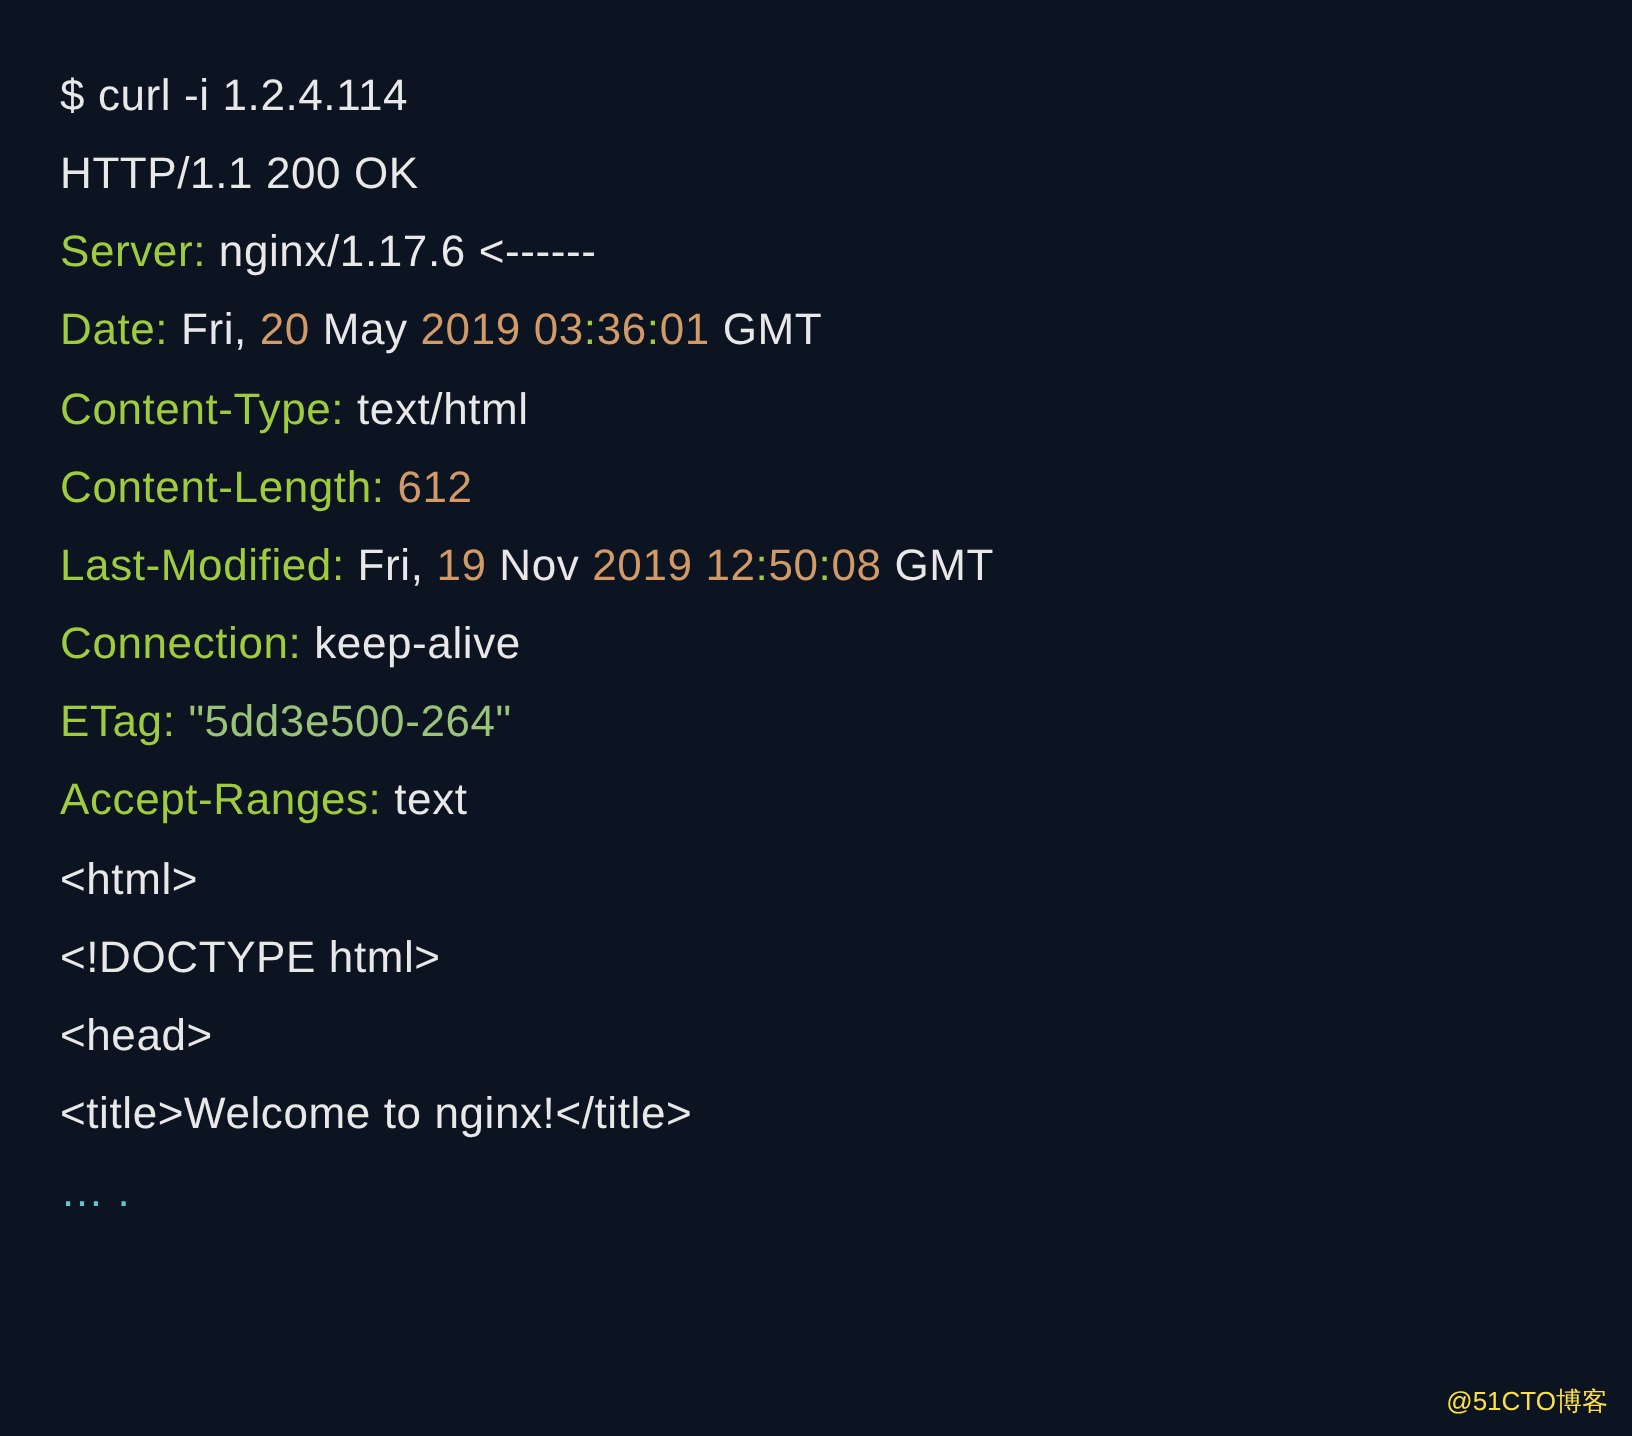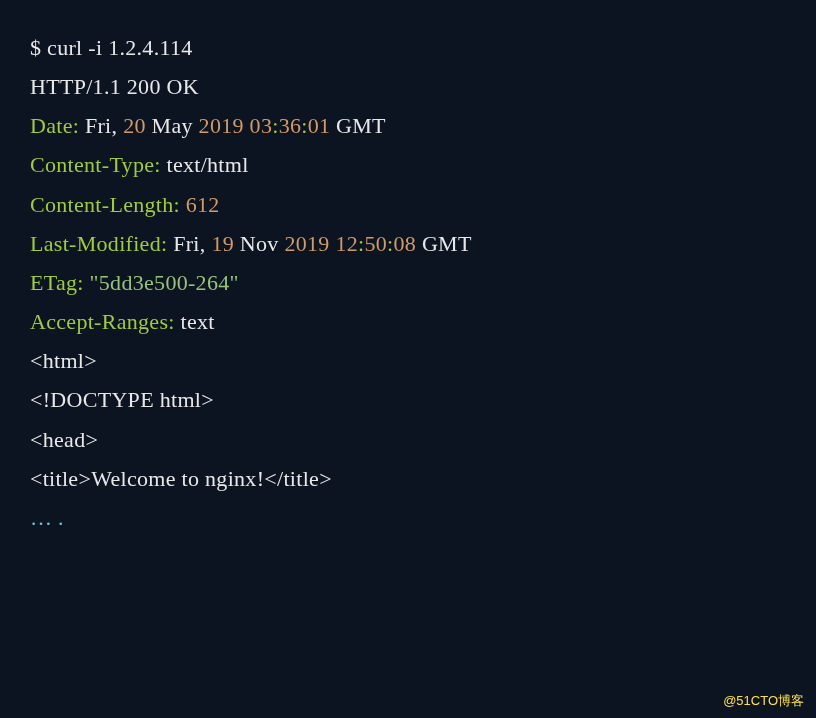--- a/index.html
+++ b/index.html
@@ -21,21 +21,21 @@
       border-radius: 12px;
       padding: 28px 30px;
       width: 100%;
       height: 100%;
       font-size: 22px;
       line-height: 1.78;
       letter-spacing: 0.3px;
     }
     .line {
       white-space: pre;
-      font-family: Liberation Serif, serif;
+      font-family: Liberation Sans, sans-serif;
     }
     .white { color: #e8e8e8; }
     .green { color: #9fcc3f; }
     .cyan { color: #66c2cd; }
     .orange { color: #d19a66; text-align: center; }
     .string { color: #98c379; }
     .watermark {
       position: absolute;
       bottom: 8px;
       right: 12px;
@@ -46,29 +46,31 @@
   </style>
 </head>
 <body>
 
 <div class="terminal">
 
   <div class="line"><span class="white">$ </span><span class="white">curl -i 1.2.4.114</span></div>
 
   <div class="line white">HTTP/1.1 200 OK</div>
 
+  <div class="line"><span class="green">Server:</span><span class="white"> nginx/1.17.6 </span><span class="white">&lt;------</span></div>
 
   <div class="line"><span class="green">Date:</span><span class="white"> Fri, </span><span class="orange">20</span><span class="white"> May </span><span class="orange">2019</span><span class="white"> </span><span class="orange">03</span><span class="green">:</span><span class="orange">36</span><span class="green">:</span><span class="orange">01</span><span class="white"> GMT</span></div>
 
   <div class="line"><span class="green">Content-Type:</span><span class="white"> text/html</span></div>
 
   <div class="line"><span class="green">Content-Length:</span><span class="white"> </span><span class="orange">612</span></div>
 
   <div class="line"><span class="green">Last-Modified:</span><span class="white"> Fri, </span><span class="orange">19</span><span class="white"> Nov </span><span class="orange">2019</span><span class="white"> </span><span class="orange">12</span><span class="green">:</span><span class="orange">50</span><span class="green">:</span><span class="orange">08</span><span class="white"> GMT</span></div>
 
+  <div class="line"><span class="green">Connection:</span><span class="white"> keep-alive</span></div>
 
   <div class="line"><span class="green">ETag:</span><span class="white"> </span><span class="string">"5dd3e500-264"</span></div>
 
   <div class="line"><span class="green">Accept-Ranges:</span><span class="white"> text</span></div>
 
   <div class="line white">&lt;html&gt;</div>
   <div class="line white">&lt;!DOCTYPE html&gt;</div>
   <div class="line white">&lt;head&gt;</div>
   <div class="line white">&lt;title&gt;Welcome to nginx!&lt;/title&gt;</div>
   <div class="line"><span class="cyan">… .</span><span class="white"> </span></div>

